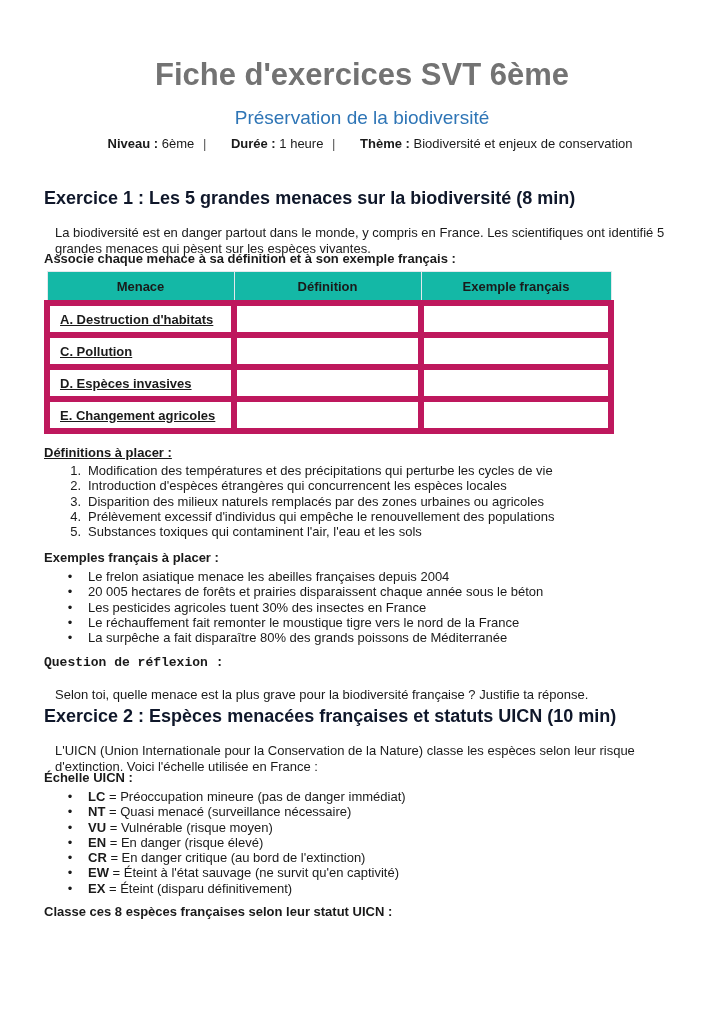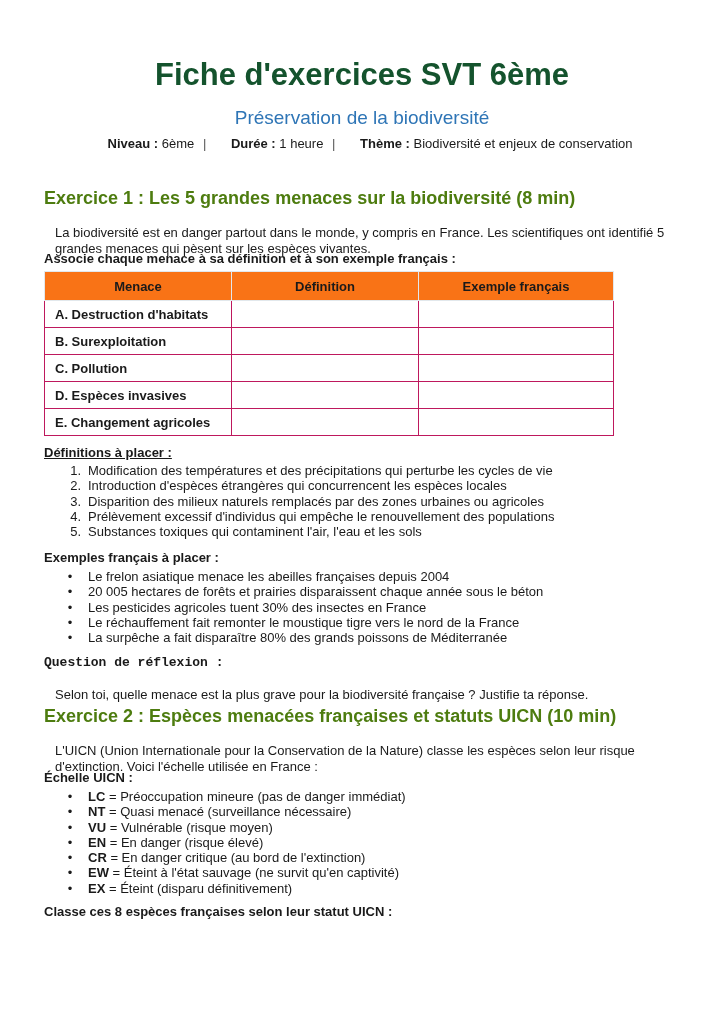--- a/index.html
+++ b/index.html
@@ -5,54 +5,54 @@
     html, body { margin: 0; padding: 0; background: #ffffff; }
     body {
       width: 724px; height: 1024px; overflow: hidden;
       font-family: "Liberation Sans", sans-serif;
       color: #1a1a1a;
       position: relative;
     }
     .page { position: absolute; left: 44px; top: 0; width: 636px; }
     .title {
       position: absolute; left: 0; width: 636px; top: 56px;
-      text-align: center; font-size: 31px; font-weight: bold; color: #14532d;
+      text-align: center; font-size: 31px; font-weight: bold; color: #737373;
       margin: 0; line-height: 38px;
     }
     .subtitle {
       position: absolute; left: 0; width: 636px; top: 106px;
       text-align: center; font-size: 19px; font-weight: normal; color: #2e75b6;
       margin: 0; line-height: 24px;
     }
     .meta {
       position: absolute; left: 0; width: 636px; top: 136px;
       text-align: center; font-size: 13px; line-height: 16px;
     }
     .meta b { font-weight: bold; margin-left: 16px; }
     .meta .sep { color: #555; margin: 0 5px; }
     .h2 {
-      position: absolute; left: 0; font-size: 18px; font-weight: bold; color: #4d7c0f;
+      position: absolute; left: 0; font-size: 18px; font-weight: bold; color: #0f172a;
       margin: 0; line-height: 22px; white-space: nowrap;
     }
     .para {
       position: absolute; left: 0; width: 636px; font-size: 13px; line-height: 15.5px; margin: 11px;
     }
     .label {
       position: absolute; left: 0; font-size: 13px; font-weight: bold; line-height: 16px; margin: 0; white-space: nowrap;
     }
     table.menaces {
       position: absolute; left: 0; top: 271px; width: 570px;
       border-collapse: collapse; font-size: 13px;
     }
     table.menaces th {
-      background: #f97316; height: 28px; font-weight: bold; text-align: center;
+      background: #14b8a6; height: 28px; font-weight: bold; text-align: center;
       border: 1px solid #e2e8ec; padding: 0 8px;
     }
     table.menaces td {
-      height: 26px; border: 1px solid #be185d; padding: 0 10px; font-weight: bold;
+      height: 26px; border: 6px solid #be185d; padding: 0 10px; font-weight: bold; text-decoration: underline;
     }
     table.menaces td.blank { font-weight: normal; }
     ol.defs, ul.bul {
       position: absolute; left: 0; margin: 0; padding: 0; list-style: none;
       font-size: 13px; line-height: 15.3px;
     }
     ol.defs li, ul.bul li { position: relative; padding-left: 44px; white-space: nowrap; }
     ol.defs li .num { position: absolute; left: 21px; width: 16px; text-align: right; }
     ul.bul li .dot { position: absolute; left: 21px; width: 10px; text-align: center; }
   </style>
@@ -83,25 +83,20 @@
     <thead>
       <tr>
         <th style="width:170px;">Menace</th>
         <th style="width:170px;">Définition</th>
         <th>Exemple français</th>
       </tr>
     </thead>
     <tbody>
       <tr>
         <td>A. Destruction d'habitats</td>
-        <td class="blank"></td>
-        <td class="blank"></td>
-      </tr>
-      <tr>
-        <td>B. Surexploitation</td>
         <td class="blank"></td>
         <td class="blank"></td>
       </tr>
       <tr>
         <td>C. Pollution</td>
         <td class="blank"></td>
         <td class="blank"></td>
       </tr>
       <tr>
         <td>D. Espèces invasives</td>

